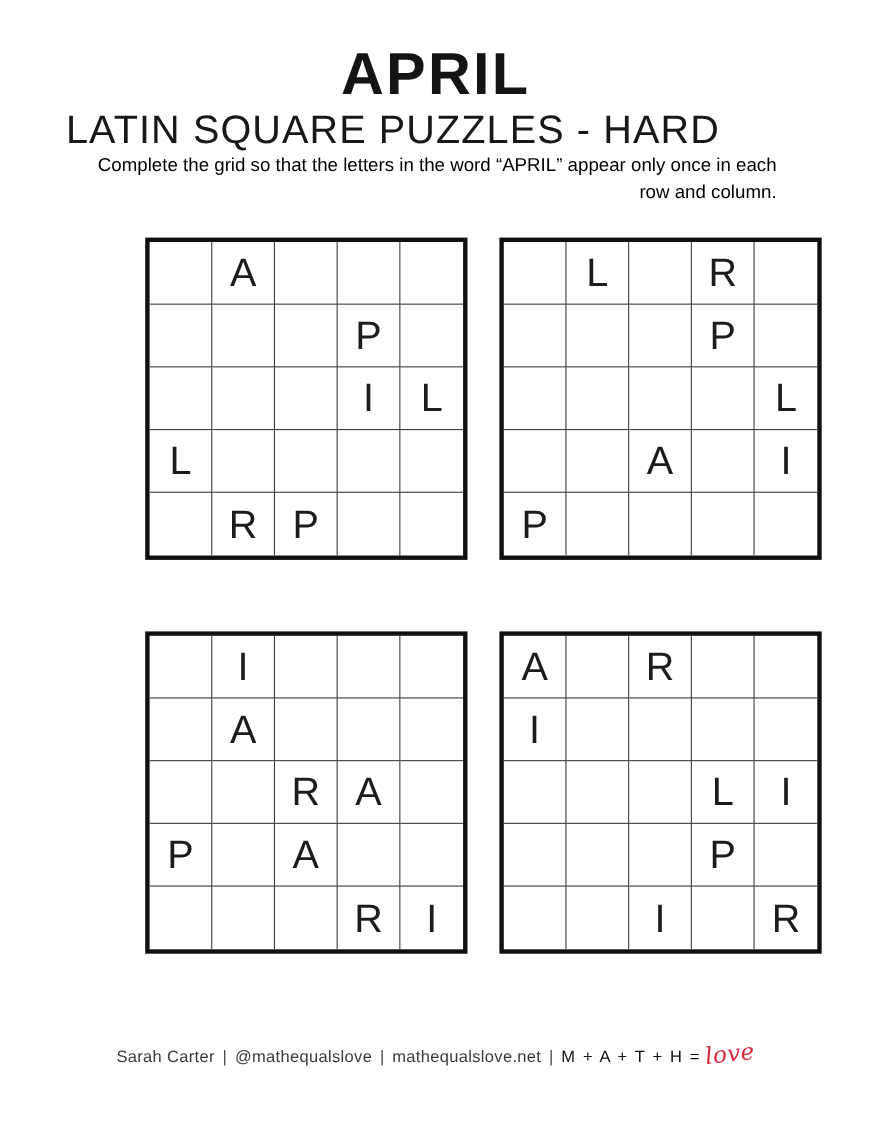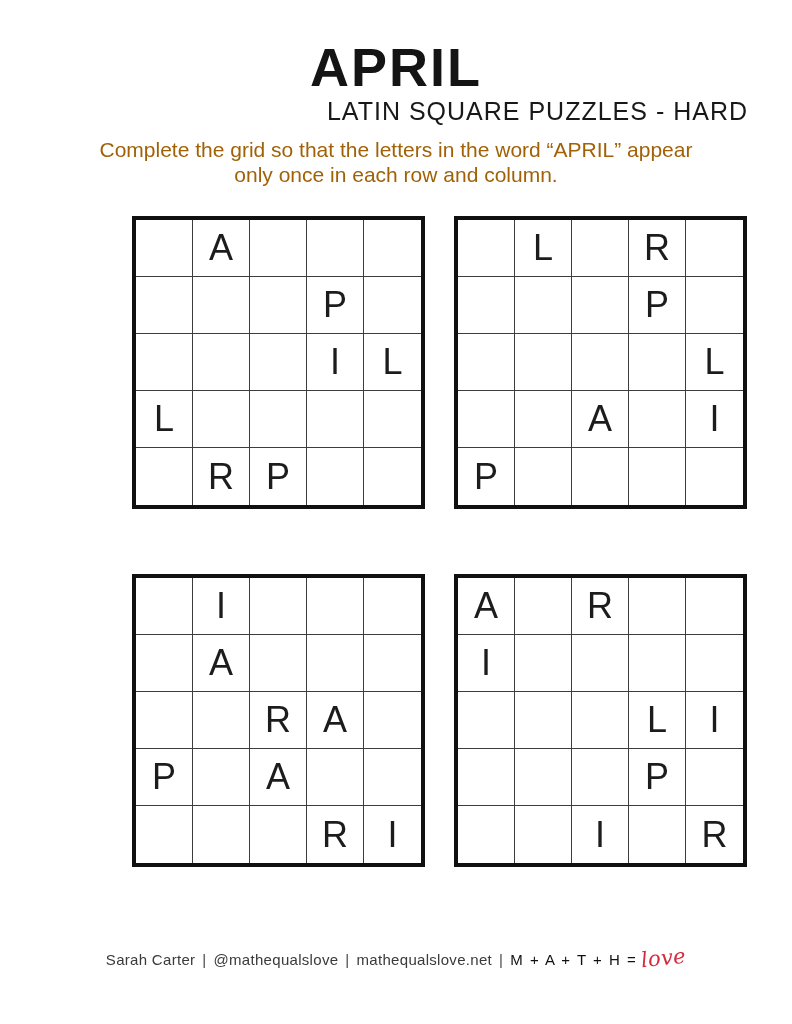--- a/index.html
+++ b/index.html
@@ -25,38 +25,38 @@
     width: 100%;
     text-align: center;
     font-size: 54px;
     font-weight: 700;
     letter-spacing: 2px;
     color: #141414;
   }
   .subtitle {
     position: absolute;
     top: 97px;
-    left: 0;
+    left: 16px;
     width: 100%;
-    text-align: right;
-    font-size: 25px;
+    text-align: left;
+    font-size: 36px;
     font-weight: 400;
     letter-spacing: 1px;
     color: #181818;
   }
   .instructions {
     position: absolute;
     top: 137px;
     left: 50%;
     transform: translateX(-50%);
     width: 620px;
-    text-align: center;
-    font-size: 21px;
+    text-align: right;
+    font-size: 17px;
     line-height: 25px;
-    color: #a16207;
+    color: #000000;
   }
 
   
   .puzzle {
     position: absolute;
     width: 293px;
     height: 293px;
     border: 4px solid #101010;
     display: grid;
     grid-template-columns: repeat(5, 1fr);

